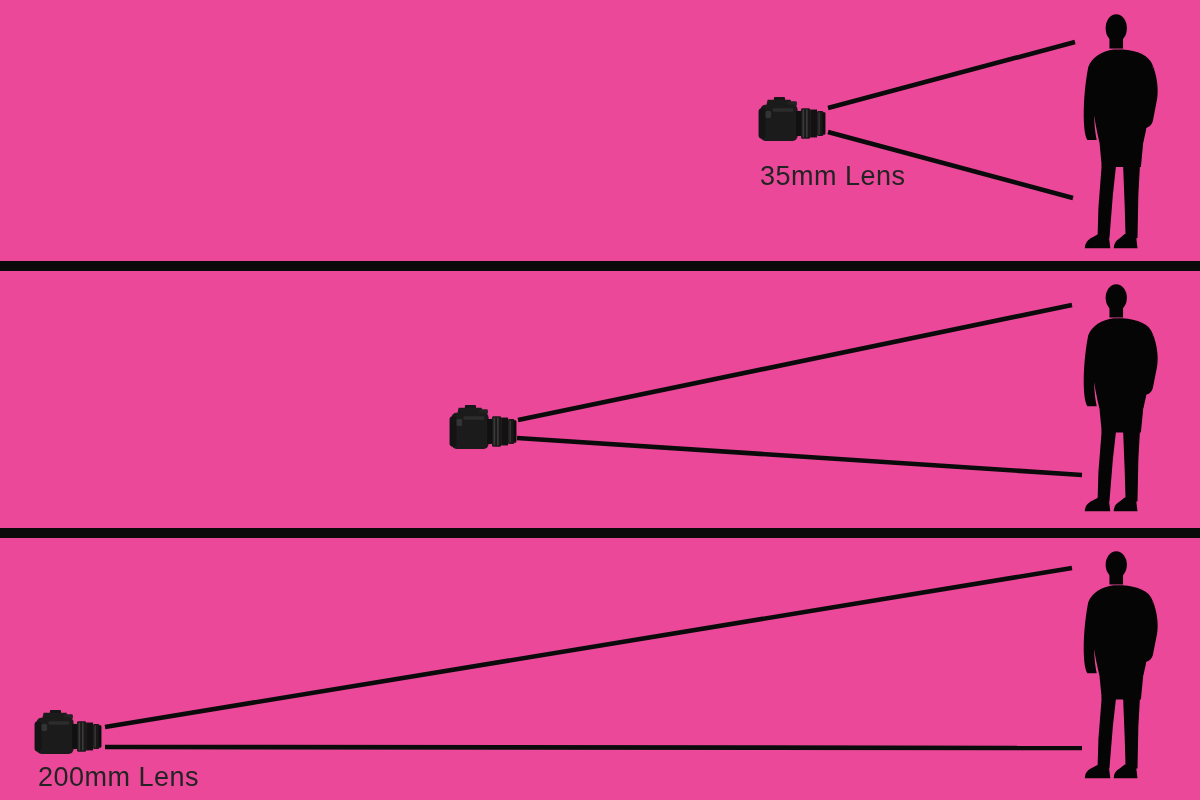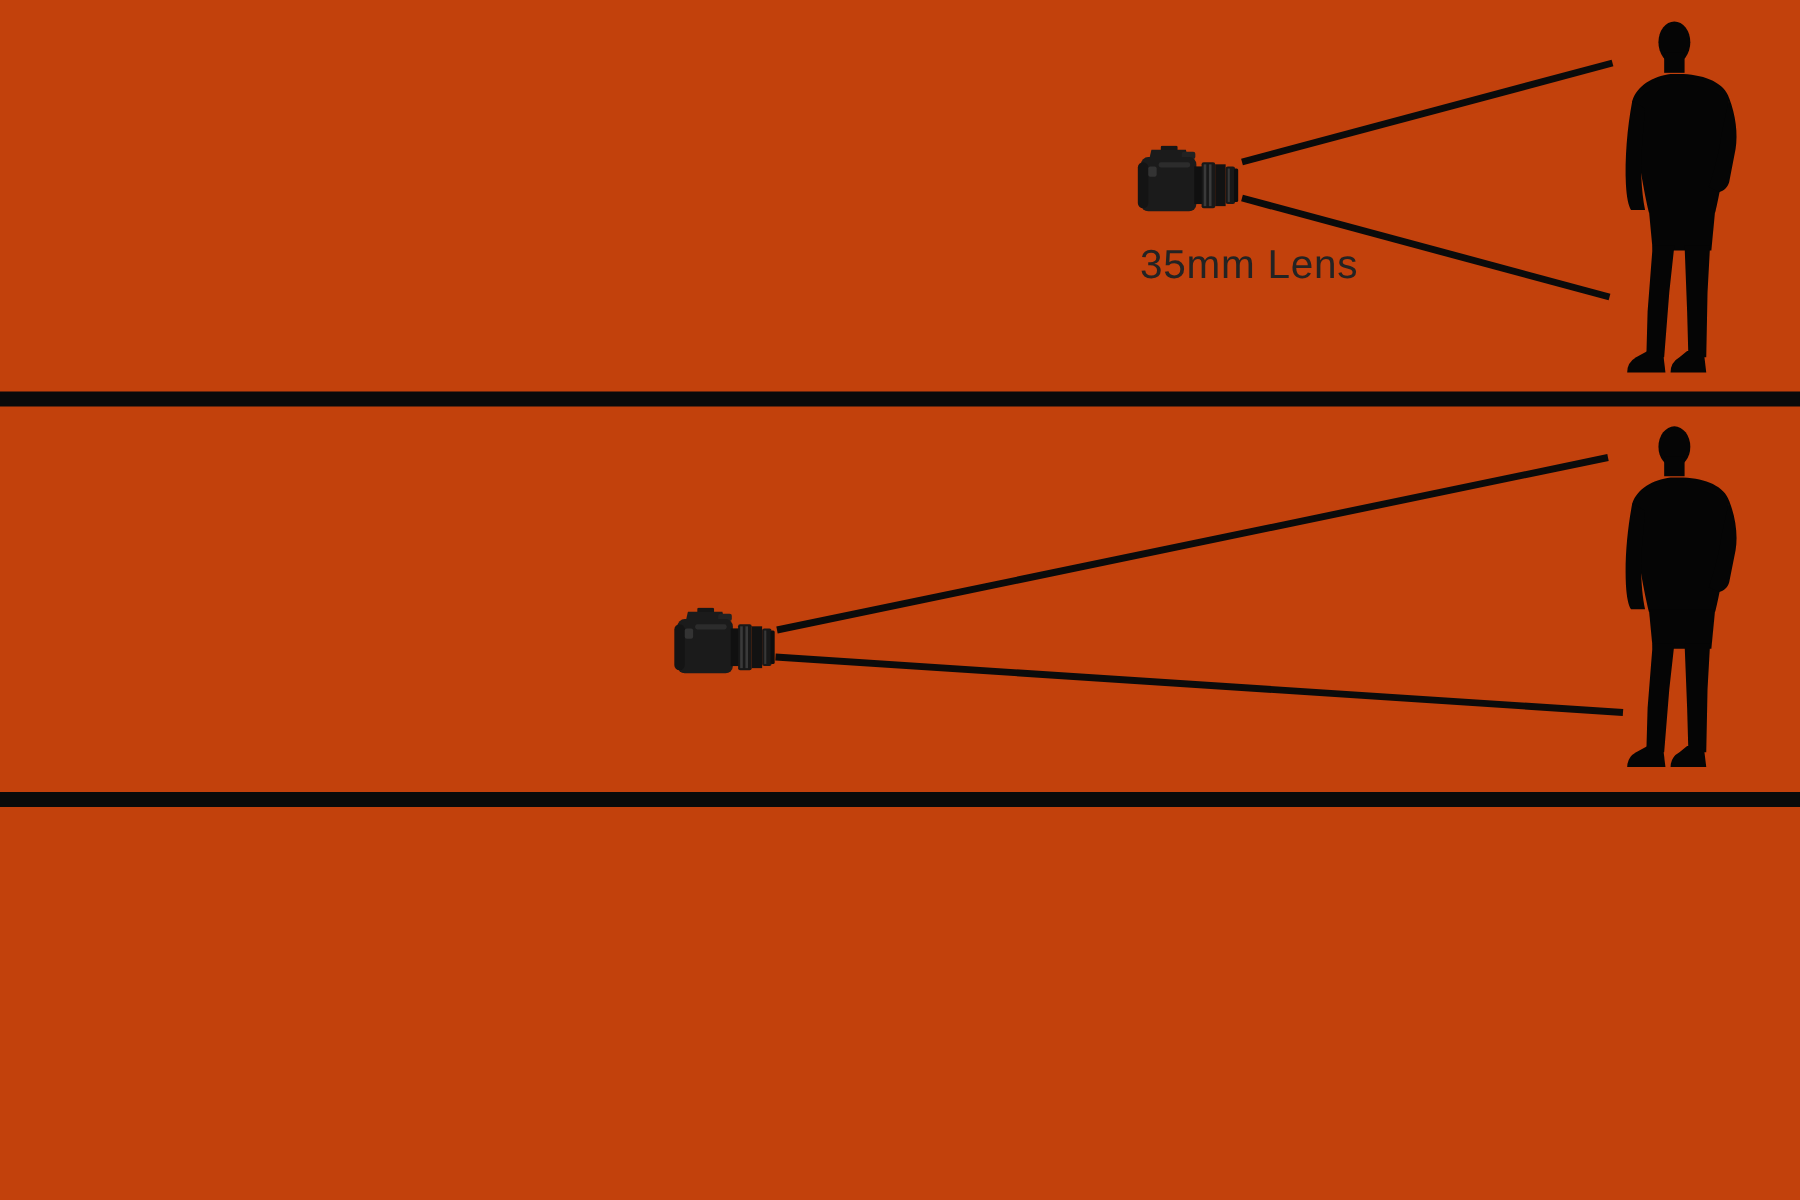--- a/index.html
+++ b/index.html
@@ -4,21 +4,21 @@
 <style>
   html, body {
     margin: 0;
     padding: 0;
     background: #ffffff;
   }
   .stage {
     position: relative;
     width: 1200px;
     height: 800px;
-    background: #c2410c;
+    background: #ec4899;
     overflow: hidden;
     font-family: "Liberation Sans", sans-serif;
   }
   .panel {
     position: absolute;
     left: 0;
     width: 1200px;
   }
   .panel-1 { top: 0;    height: 261px; }
   .panel-2 { top: 271px; height: 257px; }
@@ -136,14 +136,27 @@
     <svg class="sprite" style="left:448px; top:134px;" width="70" height="46" viewBox="0 0 100 66">
         <use href="#camera-sym"></use>
       </svg>
     <svg class="sprite" style="left:1078px; top:12px;" width="85" height="230" viewBox="0 0 100 280" preserveAspectRatio="none">
         <use href="#person-sym"></use>
       </svg>
   </section>
 
   <div class="divider divider-2"></div>
 
+  <section class="panel panel-3">
+    <svg class="fov-svg" width="1200" height="262">
+      <line class="fov-line" x1="105" y1="189" x2="1072" y2="30"></line>
+      <line class="fov-line" x1="105" y1="209" x2="1082" y2="210"></line>
+    </svg>
+    <svg class="sprite" style="left:33px; top:172px;" width="70" height="46" viewBox="0 0 100 66">
+        <use href="#camera-sym"></use>
+      </svg>
+    <svg class="sprite" style="left:1078px; top:12px;" width="85" height="230" viewBox="0 0 100 280" preserveAspectRatio="none">
+        <use href="#person-sym"></use>
+      </svg>
+    <div class="lens-label" style="left:38px; top:224px;">200mm Lens</div>
+  </section>
 
 </div>
 
 </body></html>

